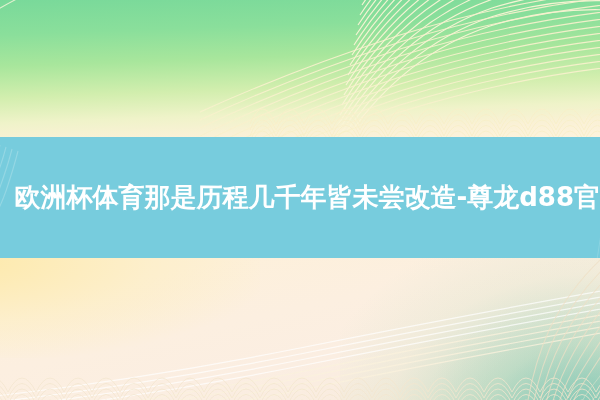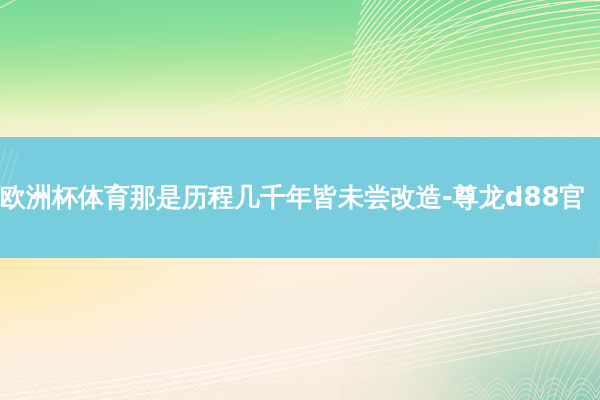--- a/index.html
+++ b/index.html
@@ -113,21 +113,21 @@
 
   
   .headline {
     position: absolute;
     left: 0;
     top: 137px;
     width: 600px;
     height: 121px;
     display: flex;
     flex-direction: column;
-    align-items: flex-start;
+    align-items: flex-end;
     justify-content: center;
     z-index: 40;
   }
   .headline-line {
     color: #ffffff;
     font-size: 26px;
     font-weight: 700;
     line-height: 45px;
     letter-spacing: 0px;
     text-align: center;

